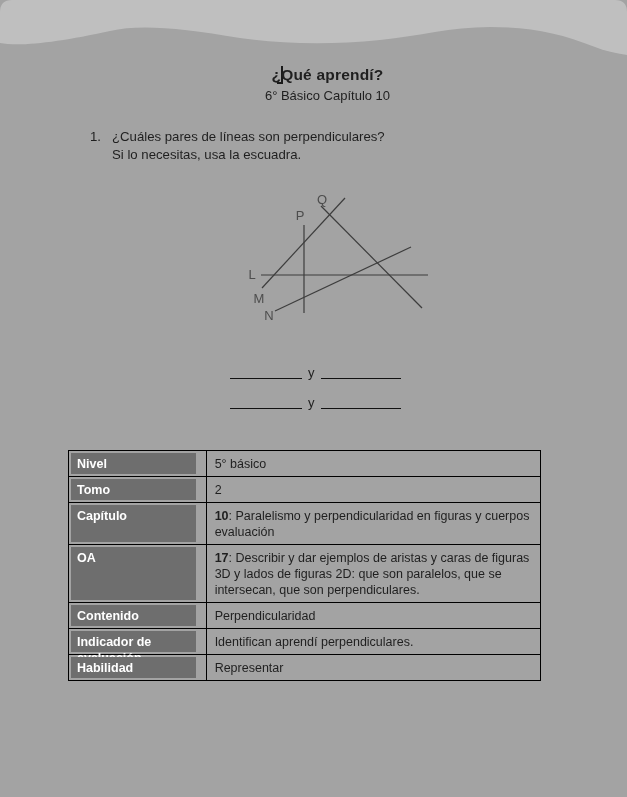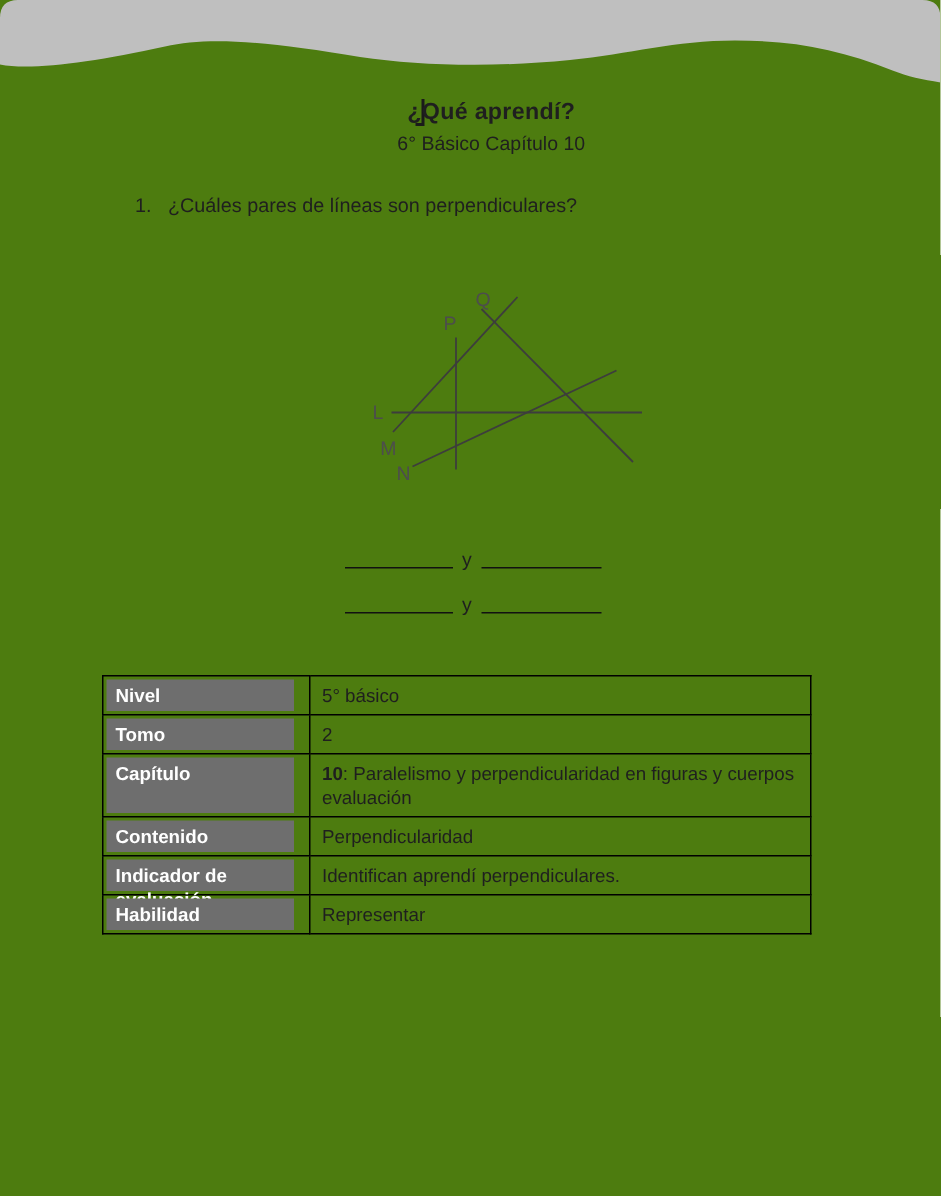--- a/index.html
+++ b/index.html
@@ -1,19 +1,19 @@
 <!DOCTYPE html>
 <html><head>
 <meta charset="utf-8">
 <style>
   html,body{margin:0;padding:0;background:#fff;}
   .page{
     position:relative;
     width:627px;height:797px;
-    background:#4d7c0f;
+    background:#a3a3a3;
     font-family:"Liberation Sans", sans-serif;
     color:#1f1f1f;
     overflow:hidden;
   }
   
   .wave-band{position:absolute;left:0;top:0;width:627px;height:60px;}
   
   .title-block{position:absolute;left:0;top:66px;width:627px;text-align:center;}
   .title-inner{display:inline-block;margin-left:28px;}
   .page-title{font-size:15.5px;font-weight:bold;letter-spacing:.2px;}
@@ -81,20 +81,21 @@
     <div class="title-inner">
       <div class="page-title">¿Qué aprendí?</div>
       <div class="page-subtitle">6° Básico Capítulo 10</div>
     </div>
   </div>
 
   <div class="question">
     <div class="q-number">1.</div>
     <div>
       <div>¿Cuáles pares de líneas son perpendiculares?</div>
+      <div>Si lo necesitas, usa la escuadra.</div>
     </div>
   </div>
 
   <svg class="figure" width="210" height="145" viewBox="230 185 210 145">
     <line x1="304" y1="225" x2="304" y2="313"></line>
     <line x1="321" y1="206" x2="422" y2="308"></line>
     <line x1="261" y1="275" x2="428" y2="275"></line>
     <line x1="262" y1="288" x2="345" y2="198"></line>
     <line x1="275" y1="311" x2="411" y2="247"></line>
     <text x="300" y="220" text-anchor="middle">P</text>
@@ -128,20 +129,26 @@
             <div class="chip">Tomo</div>
           </th>
         <td>2</td>
       </tr>
       <tr class="h38">
         <th>
             <div class="chip">Capítulo</div>
           </th>
         <td><b>10</b><span>: Paralelismo y perpendicularidad en figuras y cuerpos evaluación</span></td>
       </tr>
+      <tr class="h50">
+        <th>
+            <div class="chip">OA</div>
+          </th>
+        <td><b>17</b><span>: Describir y dar ejemplos de aristas y caras de figuras 3D y lados de figuras 2D: que son paralelos, que se intersecan, que son perpendiculares.</span></td>
+      </tr>
       <tr class="h26">
         <th>
             <div class="chip">Contenido</div>
           </th>
         <td>Perpendicularidad</td>
       </tr>
       <tr class="h25">
         <th>
             <div class="chip">Indicador de evaluación</div>
           </th>

